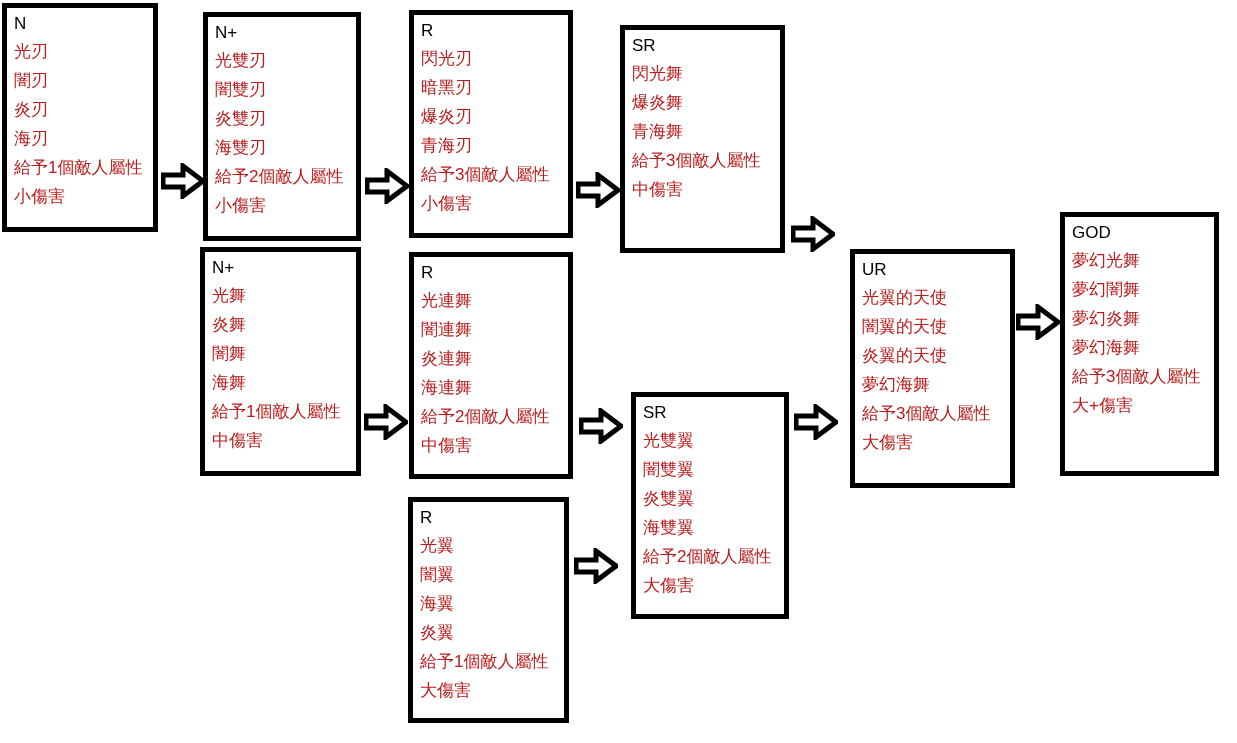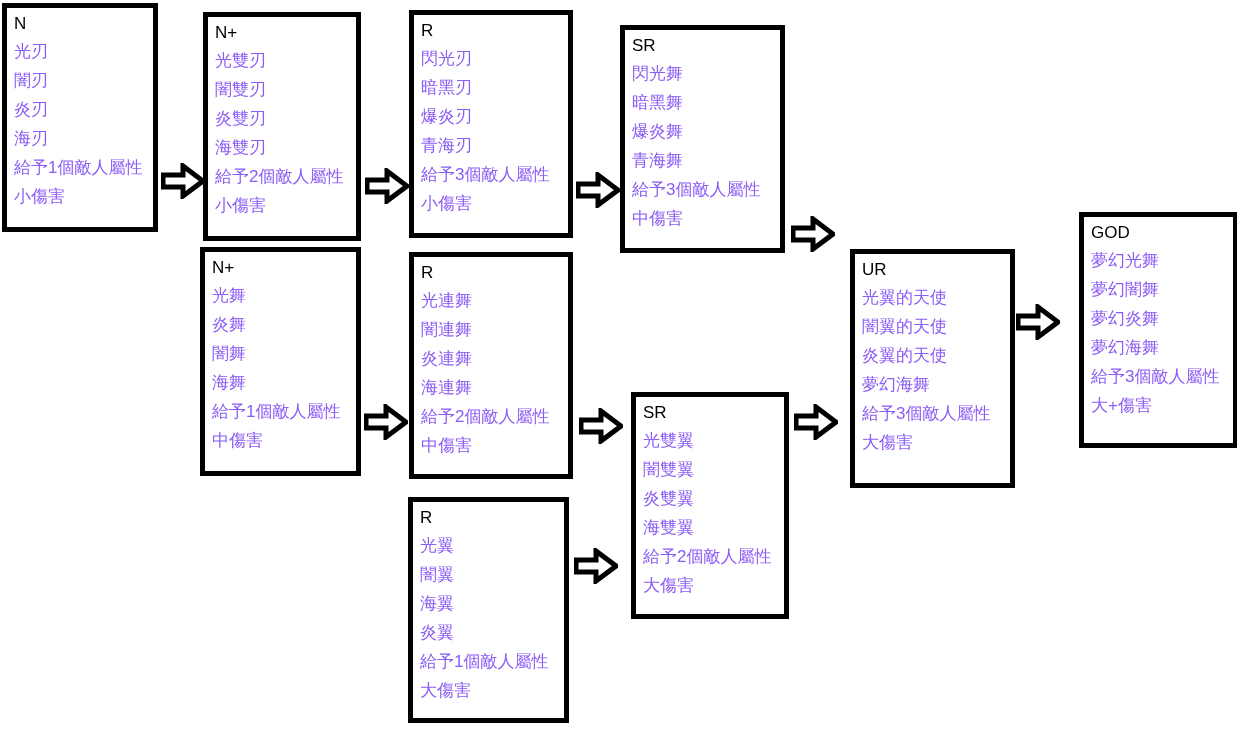--- a/index.html
+++ b/index.html
@@ -29,21 +29,21 @@
   .card-rank {
     font-size: 17px;
     line-height: 26px;
     color: #000000;
     font-weight: 400;
     white-space: nowrap;
   }
   .card-line {
     font-size: 17px;
     line-height: 29px;
-    color: #8b5cf6;
+    color: #b91c1c;
     font-weight: 400;
     white-space: nowrap;
   }
   .arrow {
     position: absolute;
     width: 44px;
     height: 36px;
   }
   .arrow svg {
     display: block;
@@ -78,21 +78,20 @@
       <div class="card-line">閃光刃</div>
       <div class="card-line">暗黑刃</div>
       <div class="card-line">爆炎刃</div>
       <div class="card-line">青海刃</div>
       <div class="card-line">給予3個敵人屬性</div>
       <div class="card-line">小傷害</div>
     </div>
     <div class="card" style="left: 620px; top: 25px; width: 165px; height: 228px;">
       <div class="card-rank">SR</div>
       <div class="card-line">閃光舞</div>
-      <div class="card-line">暗黑舞</div>
       <div class="card-line">爆炎舞</div>
       <div class="card-line">青海舞</div>
       <div class="card-line">給予3個敵人屬性</div>
       <div class="card-line">中傷害</div>
     </div>
     <div class="card" style="left: 200px; top: 247px; width: 161px; height: 229px;">
       <div class="card-rank">N+</div>
       <div class="card-line">光舞</div>
       <div class="card-line">炎舞</div>
       <div class="card-line">闇舞</div>
@@ -129,21 +128,21 @@
     </div>
     <div class="card" style="left: 850px; top: 214px; width: 165px; height: 239px; margin-top: 35px;">
       <div class="card-rank">UR</div>
       <div class="card-line">光翼的天使</div>
       <div class="card-line">闇翼的天使</div>
       <div class="card-line">炎翼的天使</div>
       <div class="card-line">夢幻海舞</div>
       <div class="card-line">給予3個敵人屬性</div>
       <div class="card-line">大傷害</div>
     </div>
-    <div class="card" style="left: 1060px; top: 212px; width: 159px; height: 236px; margin-left: 19px;">
+    <div class="card" style="left: 1060px; top: 212px; width: 159px; height: 264px;">
       <div class="card-rank">GOD</div>
       <div class="card-line">夢幻光舞</div>
       <div class="card-line">夢幻闇舞</div>
       <div class="card-line">夢幻炎舞</div>
       <div class="card-line">夢幻海舞</div>
       <div class="card-line">給予3個敵人屬性</div>
       <div class="card-line">大+傷害</div>
     </div>
     <div class="arrow" style="left: 161px; top: 163px;">
       <svg viewBox="0 0 44 36" xmlns="http://www.w3.org/2000/svg" aria-hidden="true">

